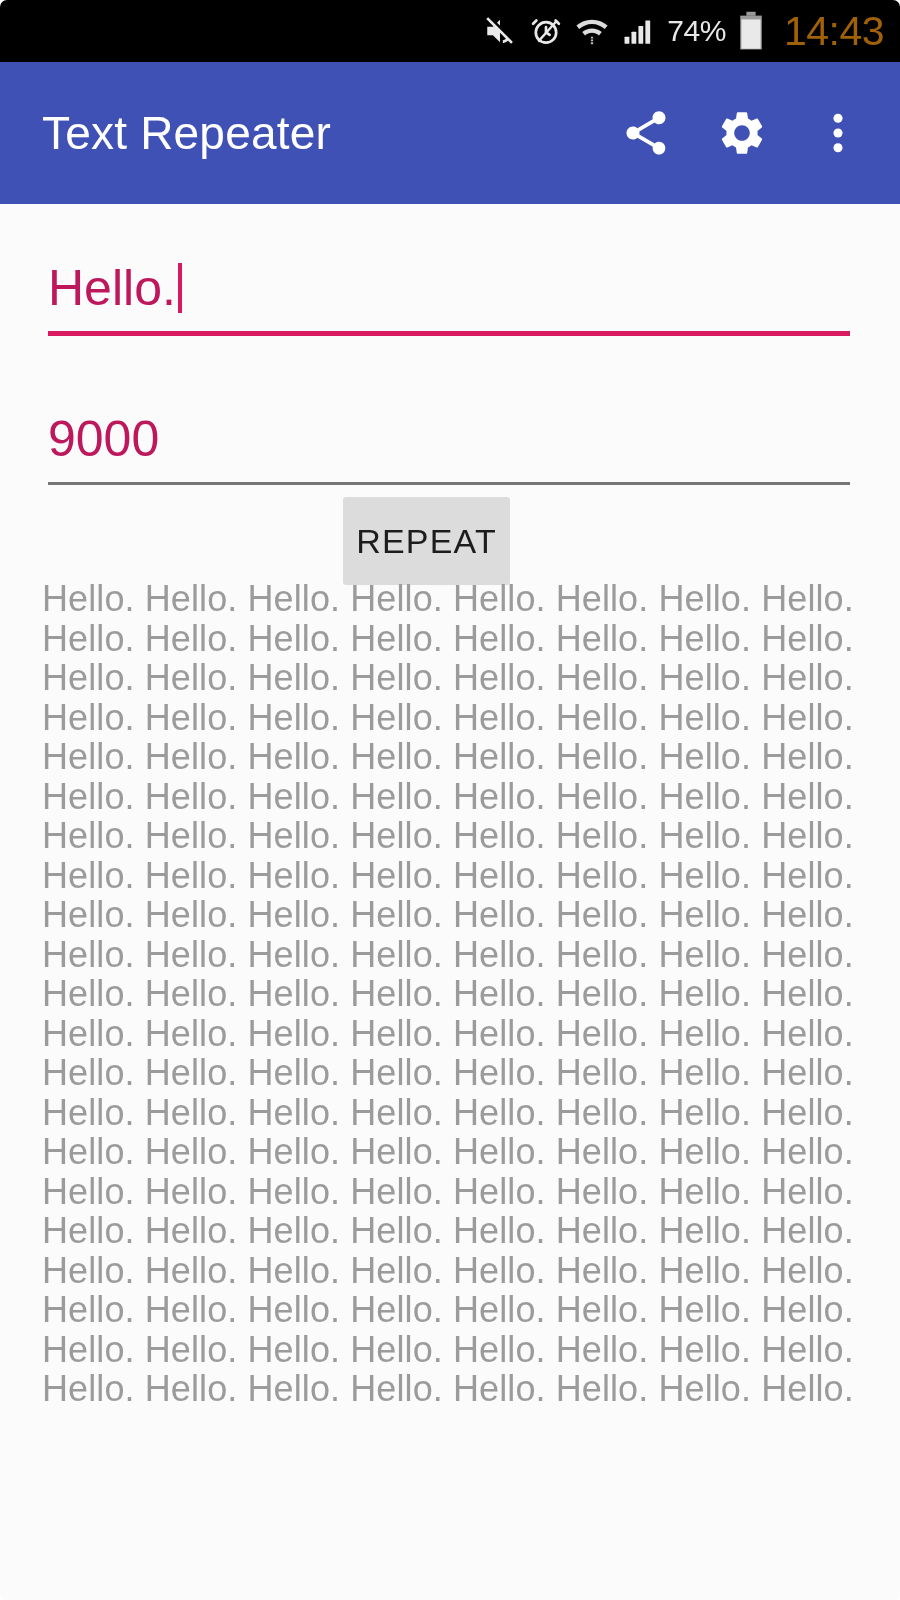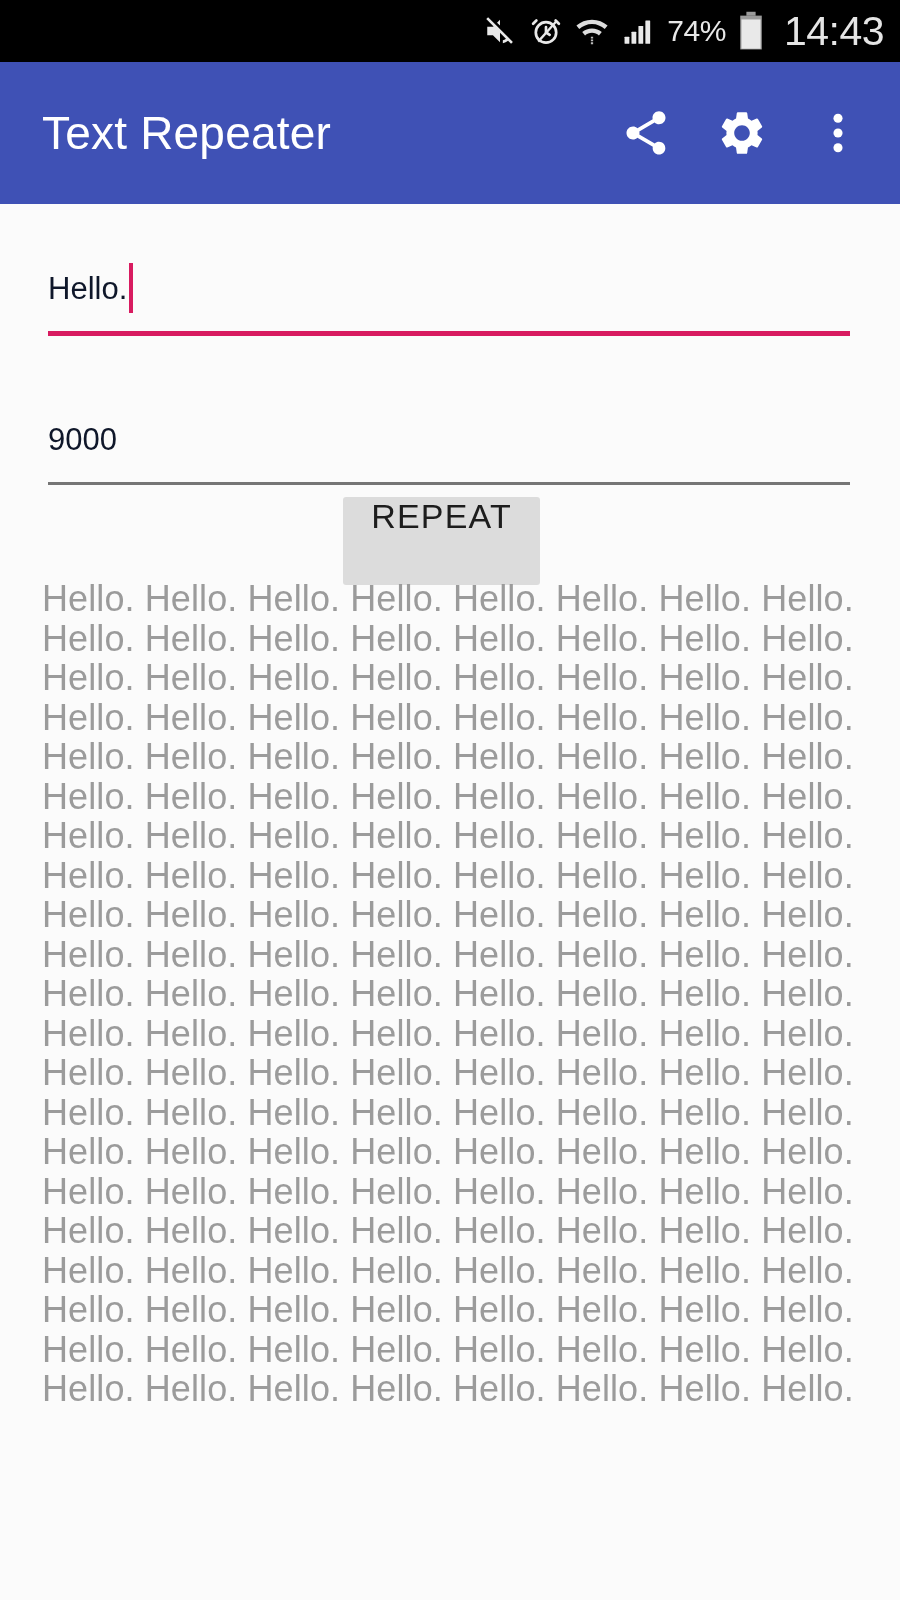--- a/index.html
+++ b/index.html
@@ -11,20 +11,21 @@
     font-family: "Liberation Sans", sans-serif;
     overflow: hidden;
   }
 
   .phone {
     position: relative;
     width: 900px;
     height: 1600px;
     background: #fbfbfb;
     overflow: hidden;
+    border-radius: 7px;
   }
 
   
   .status-bar {
     position: relative;
     height: 62px;
     background: #000000;
     display: flex;
     align-items: center;
     justify-content: flex-end;
@@ -35,21 +36,21 @@
   .status-icon svg { display: block; }
   .battery-pct {
     color: #e8e8e8;
     font-size: 30px;
     font-weight: 400;
     letter-spacing: -0.5px;
     line-height: 1;
     margin-right: -2px;
   }
   .clock {
-    color: #e5e5e5;
+    color: #a16207;
     font-size: 41px;
     font-weight: 400;
     line-height: 1;
     letter-spacing: -0.5px;
     margin-left: 6px;
   }
 
   
   .app-bar {
     position: relative;
@@ -92,22 +93,22 @@
     height: calc(1600px - 62px - 142px);
     overflow: hidden;
   }
 
   .field {
     position: absolute;
     left: 48px;
     width: 802px;
   }
   .field-text {
-    font-size: 31px;
-    color: #0f172a;
+    font-size: 50px;
+    color: #be185d;
     line-height: 1;
     height: 58px;
     display: flex;
     align-items: center;
     white-space: nowrap;
   }
   .caret {
     display: inline-block;
     width: 4px;
     height: 50px;
@@ -124,32 +125,32 @@
   .underline.normal  { background: #757575; height: 3px; }
 
   #field-message { top: 55px; }
   #field-count   { top: 206px; }
 
   
   .repeat-btn {
     position: absolute;
     top: 293px;
     left: 343px;
-    width: 197px;
+    width: 167px;
     height: 88px;
     background: #dcdcdc;
     border: none;
     border-radius: 3px;
     color: #1d1d1d;
     font-size: 34px;
     letter-spacing: 1.2px;
     font-family: "Liberation Sans", sans-serif;
     cursor: pointer;
     display: flex;
-    align-items: flex-start;
+    align-items: center;
     justify-content: center;
   }
 
   
   .output-area {
     position: absolute;
     top: 375px;
     left: 42px;
     width: 820px;
     height: 842px;

